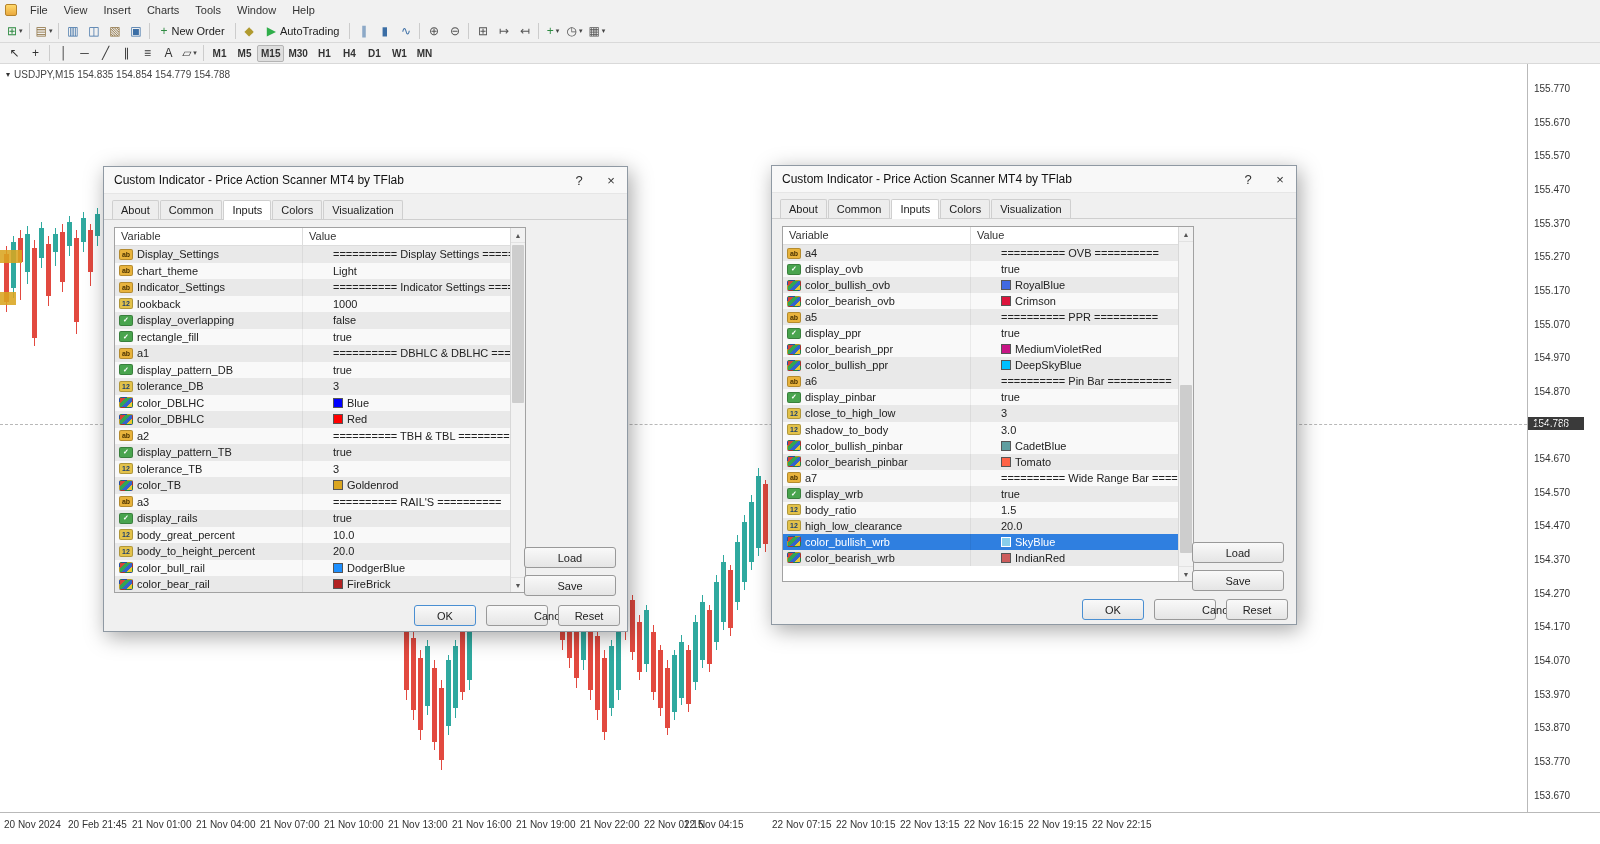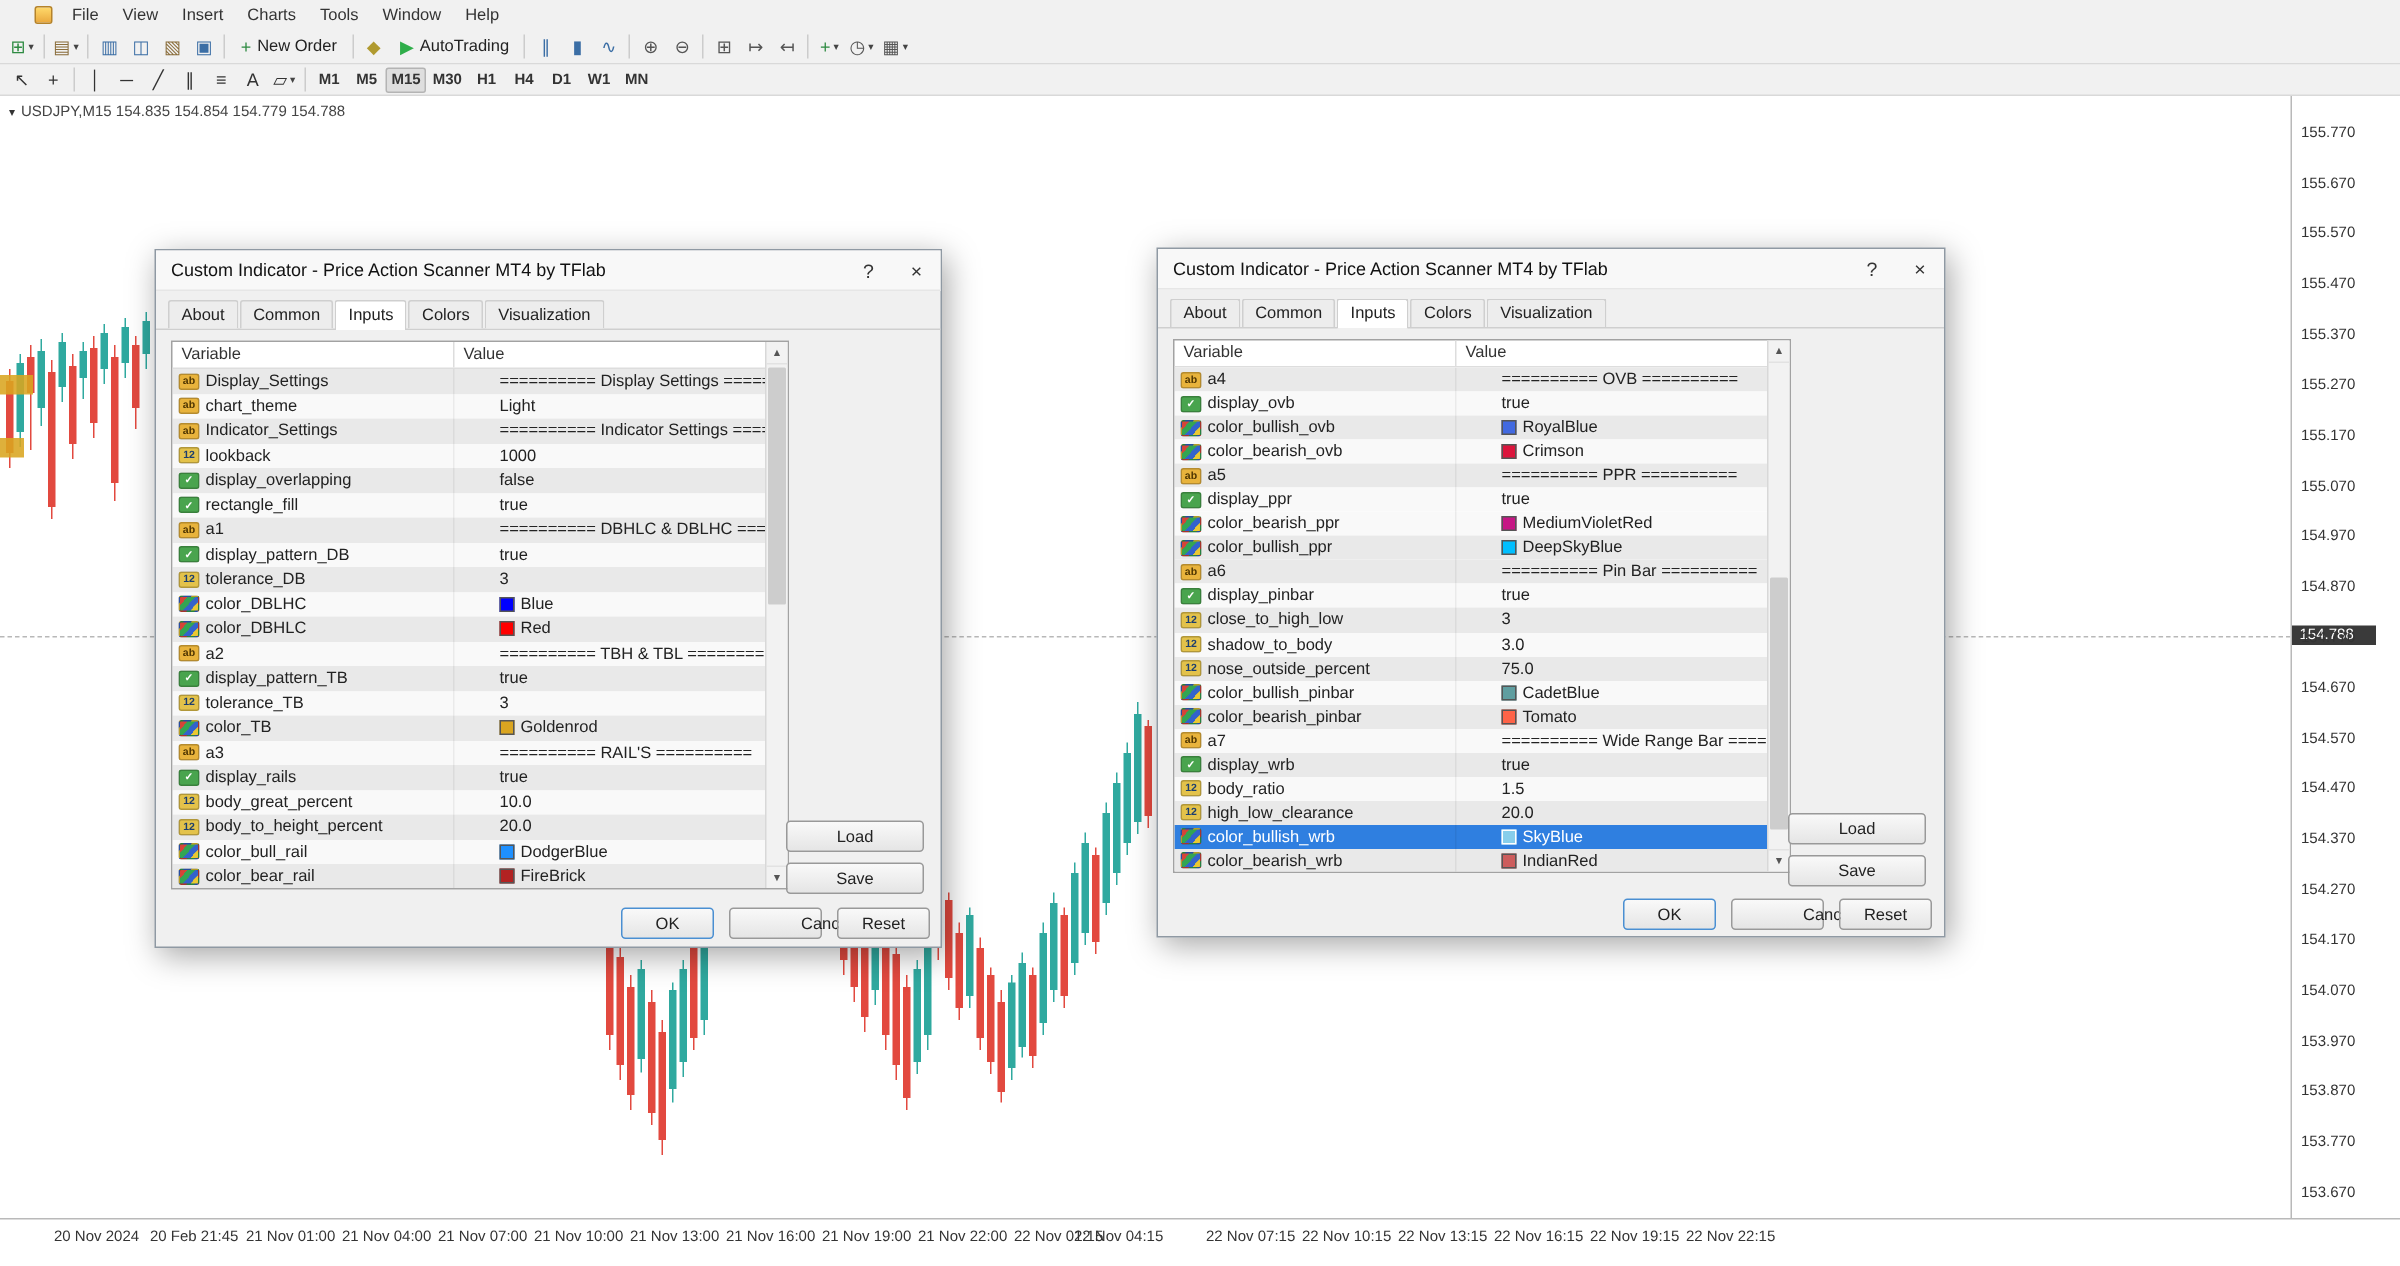--- a/index.html
+++ b/index.html
@@ -1,20 +1,20 @@
 <!DOCTYPE html>
 <html><head>
 <meta charset="utf-8">
 <style>
   * { box-sizing: border-box; margin: 0; padding: 0; }
   body { width: 1600px; height: 844px; font-family: "Liberation Sans", sans-serif; }
   .screen { position: relative; width: 1600px; height: 844px; background: #f1f1f1; overflow: hidden; }
 
   
-  .menu-bar { height: 19px; display: flex; align-items: center; padding-left: 23px; }
+  .menu-bar { height: 19px; display: flex; align-items: center; padding-left: 5px; }
   .app-icon { width: 12px; height: 12px; background: linear-gradient(#ffd96b,#eaa93e); border: 1px solid #b5832a; border-radius: 2px; margin-right: 5px; }
   .menu-items { display: flex; }
   .menu-item { font-size: 11px; color: #333; padding: 2px 8px; cursor: default; }
 
   
   .toolbar { display: flex; align-items: center; height: 24px; padding: 0 4px; border-bottom: 1px solid #d9d9d9; background: #f1f1f1; }
   .toolbar.row2 { height: 21px; }
   .tbtn { height: 19px; min-width: 21px; padding: 0 2px; display: flex; align-items: center; justify-content: center; border: 1px solid transparent; border-radius: 2px; }
   .tbtn.lbl { padding: 0 6px; gap: 4px; }
   .tlabel { font-size: 11px; color: #222; }
@@ -34,21 +34,21 @@
   .prect { position: absolute; opacity: .88; }
   .price-line { position: absolute; left: 0; right: 0; top: 360px; border-top: 1px dashed #b8b8b8; }
 
   
   .price-scale { position: absolute; top: 64px; right: 0; width: 73px; bottom: 32px; background: #fff; border-left: 1px solid #b9b9b9; }
   .plabel { position: absolute; left: 6px; font-size: 10px; color: #333; }
   .price-tag { position: absolute; left: 0; top: 353px; width: 56px; background: #3a3a3a; color: #fff; font-size: 10px; padding: 1px 5px; }
 
   
   .time-scale { position: absolute; left: 0; right: 0; bottom: 0; height: 32px; background: #fff; border-top: 1px solid #b9b9b9; }
-  .tlabel2 { position: absolute; top: 6px; font-size: 10px; color: #333; white-space: nowrap; margin-left: 32px; }
+  .tlabel2 { position: absolute; top: 6px; font-size: 10px; color: #333; white-space: nowrap; }
 
   
   .watermark { position: absolute; top: 12px; right: 44px; display: flex; align-items: center; gap: 10px; z-index: 2; }
   .wm-text { text-align: right; }
   .wm-fa { font-size: 16px; font-weight: bold; color: #63686e; }
   .wm-en { font-size: 15px; font-weight: bold; letter-spacing: .4px; color: #7d8288; }
 
   
   .dialog { position: absolute; background: #f0f0f0; border: 1px solid #8f99a3; box-shadow: 3px 5px 20px rgba(0,0,0,.35); z-index: 10; }
   .dlg0 { left: 103px; top: 166px; width: 525px; height: 466px; }
@@ -754,29 +754,20 @@
           </div>
           <div class="prow odd">
             <div class="cell var">
               <div class="pic ic-num">12</div>
               <span>shadow_to_body</span>
             </div>
             <div class="cell val">
               <span>3.0</span>
             </div>
           </div>
-          <div class="prow even">
-            <div class="cell var">
-              <div class="pic ic-num">12</div>
-              <span>nose_outside_percent</span>
-            </div>
-            <div class="cell val">
-              <span>75.0</span>
-            </div>
-          </div>
           <div class="prow odd">
             <div class="cell var">
               <div class="pic ic-color"></div>
               <span>color_bullish_pinbar</span>
             </div>
             <div class="cell val">
               <div class="swatch" style="background: rgb(95, 158, 160);"></div>
               <span>CadetBlue</span>
             </div>
           </div>

